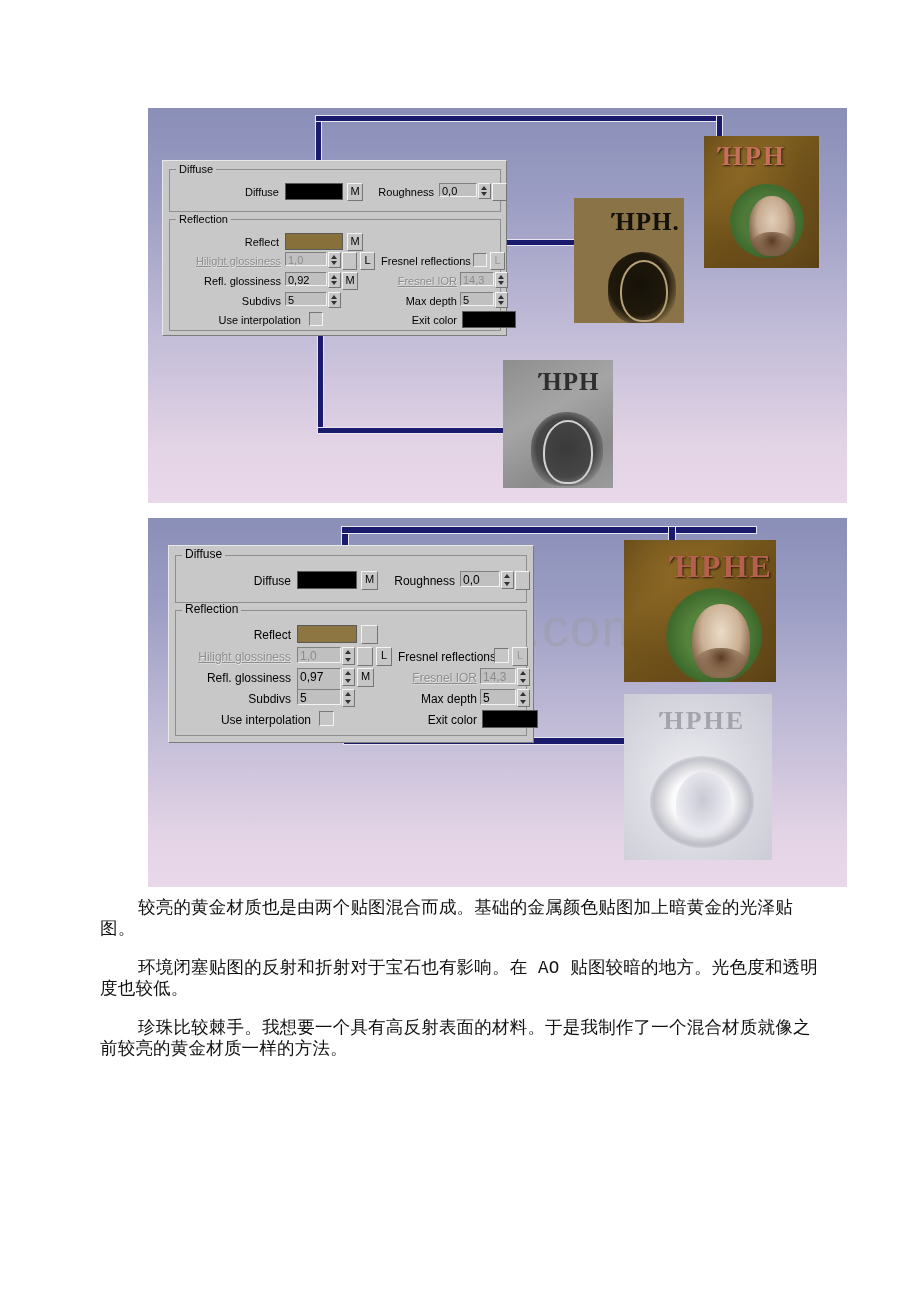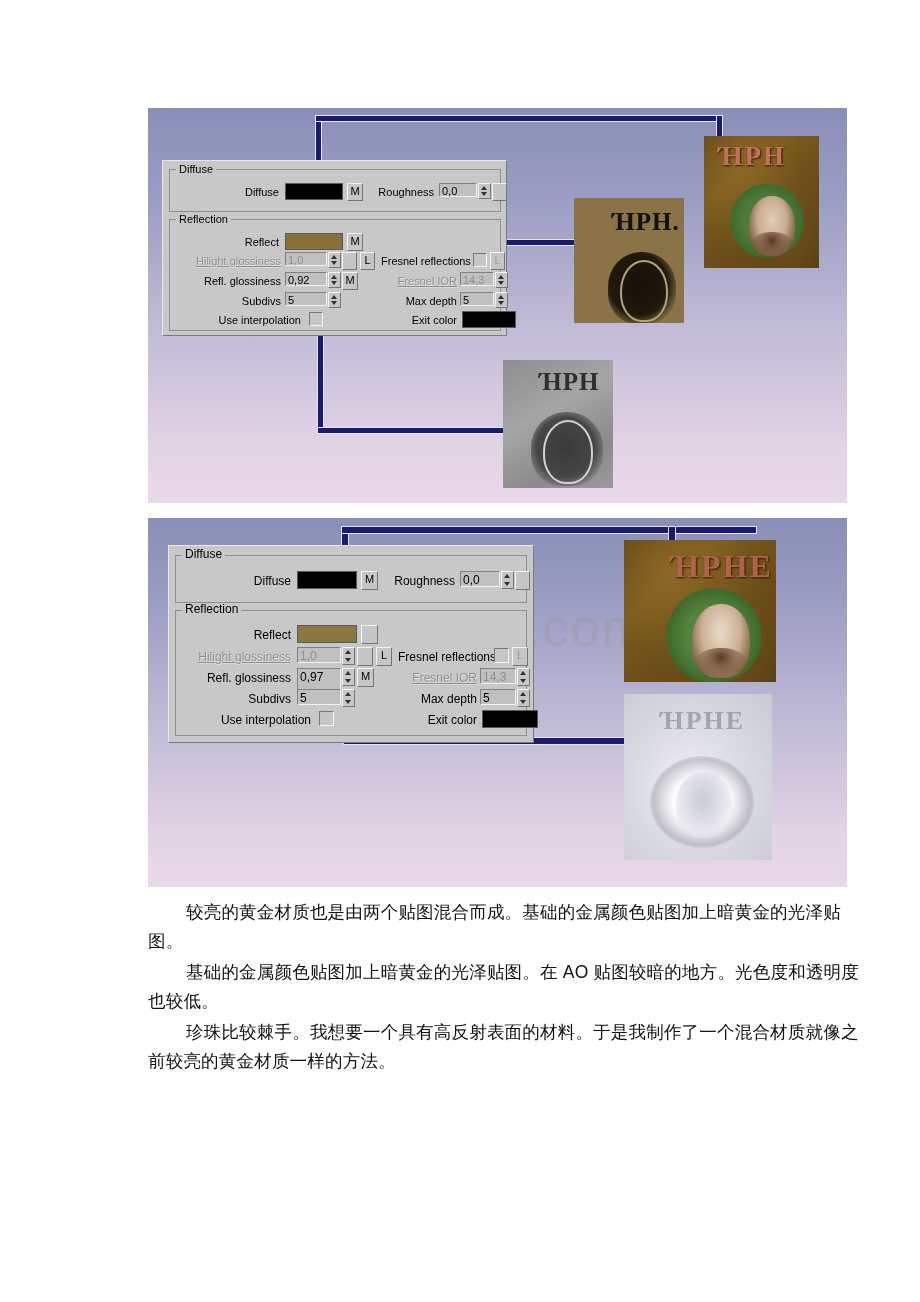--- a/index.html
+++ b/index.html
@@ -67,22 +67,22 @@
      radial-gradient(ellipse at 45% 55%, #f1f1f5 0%, #dcdce4 45%, #c9c9d4 100%);}
 
   .halo{position:absolute;border-radius:50%;}
   .face{position:absolute;border-radius:48% 48% 42% 42%;}
 
   
   .wmark{position:absolute;font-family:"Liberation Sans",sans-serif;
     font-size:54px;color:rgba(150,150,150,.32);white-space:nowrap;letter-spacing:1px;}
 
   
-  .para{position:absolute;font-family:Liberation Sans, sans-serif;font-size:17.5px;
-    line-height:29px;color:#111;text-indent:38px;width:720px;letter-spacing:.2px;margin-left:48px;}
+  .para{position:absolute;font-family:Liberation Mono, monospace;font-size:17.5px;
+    line-height:21px;color:#111;text-indent:38px;width:720px;letter-spacing:.2px;}
 </style>
 </head>
 <body>
 
 <div class="figure" id="fig1">
 
   <div class="wire" style="left:168px;top:8px;width:5px;height:82px;"></div>
   <div class="wire" style="left:168px;top:8px;width:406px;height:5px;"></div>
   <div class="wire" style="left:569px;top:8px;width:5px;height:38px;"></div>
 
@@ -240,14 +240,14 @@
 
       <div class="lbl" style="left:26px;top:168px;width:116px;font-size:12px;">Use interpolation</div>
       <div class="chk" style="left:150px;top:165px;width:13px;height:13px;"></div>
       <div class="lbl" style="left:236px;top:168px;width:72px;font-size:12px;">Exit color</div>
       <div class="swatch" style="left:313px;top:164px;width:54px;height:16px;background:#000;"></div>
     </div>
   </div>
 </div>
 
 <div class="para" style="left:100px;top:898px;">较亮的黄金材质也是由两个贴图混合而成。基础的金属颜色贴图加上暗黄金的光泽贴图。</div>
-<div class="para" style="left:100px;top:958px;">基础的金属颜色贴图加上暗黄金的光泽贴图。在 AO 贴图较暗的地方。光色度和透明度也较低。</div>
+<div class="para" style="left:100px;top:958px;">环境闭塞贴图的反射和折射对于宝石也有影响。在 AO 贴图较暗的地方。光色度和透明度也较低。</div>
 <div class="para" style="left:100px;top:1018px;">珍珠比较棘手。我想要一个具有高反射表面的材料。于是我制作了一个混合材质就像之前较亮的黄金材质一样的方法。</div>
 
 </body></html>

